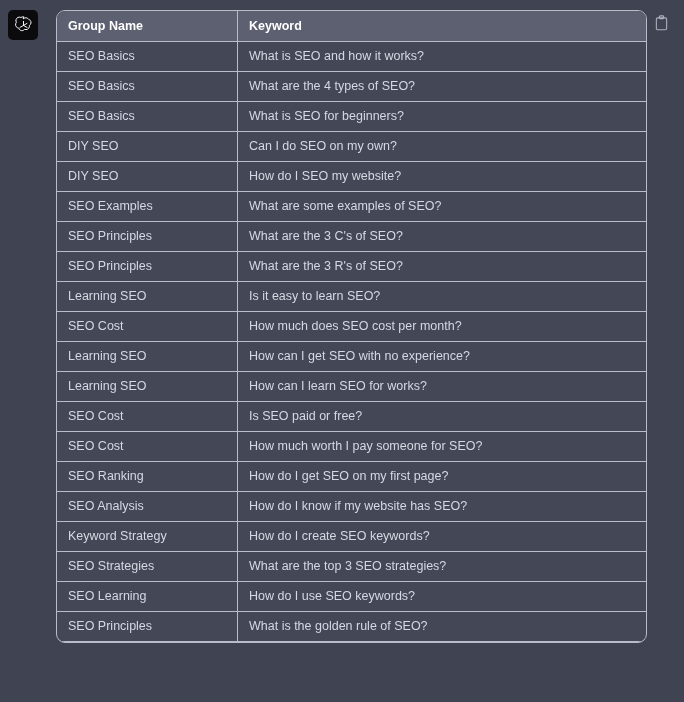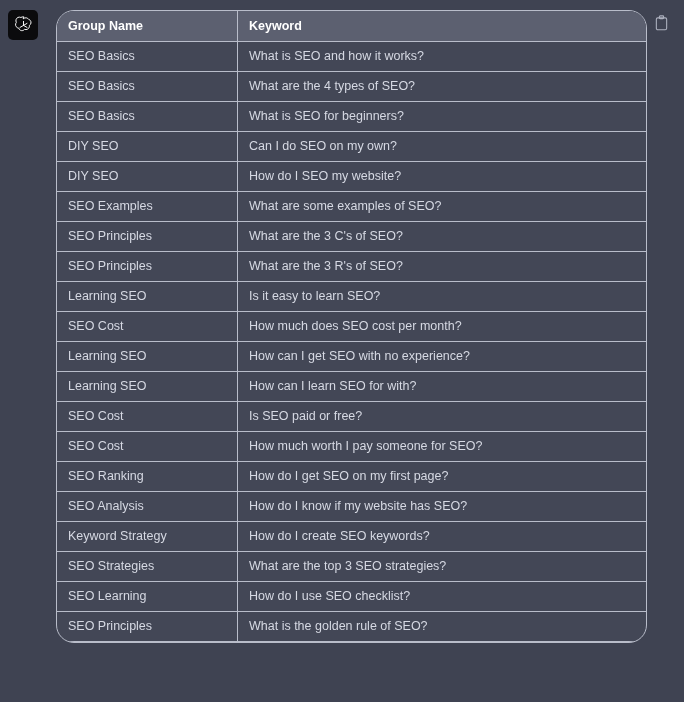--- a/index.html
+++ b/index.html
@@ -40,21 +40,21 @@
 
   #result-table {
     width: 589px;
     border-collapse: separate;
     border-spacing: 0;
     table-layout: fixed;
     font-size: 12.5px;
     color: #d7dae4;
     background: #434756;
     border: 1px solid #b9bdca;
-    border-radius: 18px;
+    border-radius: 9px;
     overflow: hidden;
   }
 
   #result-table colgroup .col-group { width: 181px; }
   #result-table colgroup .col-keyword { width: 408px; }
 
   #result-table thead th {
     background: #5c6070;
     color: #ffffff;
     font-weight: bold;
@@ -170,21 +170,21 @@
         <tr>
           <td class="cell-group">SEO Cost</td>
           <td class="cell-keyword">How much does SEO cost per month?</td>
         </tr>
         <tr>
           <td class="cell-group">Learning SEO</td>
           <td class="cell-keyword">How can I get SEO with no experience?</td>
         </tr>
         <tr>
           <td class="cell-group">Learning SEO</td>
-          <td class="cell-keyword">How can I learn SEO for with?</td>
+          <td class="cell-keyword">How can I learn SEO for works?</td>
         </tr>
         <tr>
           <td class="cell-group">SEO Cost</td>
           <td class="cell-keyword">Is SEO paid or free?</td>
         </tr>
         <tr>
           <td class="cell-group">SEO Cost</td>
           <td class="cell-keyword">How much worth I pay someone for SEO?</td>
         </tr>
         <tr>
@@ -198,21 +198,21 @@
         <tr>
           <td class="cell-group">Keyword Strategy</td>
           <td class="cell-keyword">How do I create SEO keywords?</td>
         </tr>
         <tr>
           <td class="cell-group">SEO Strategies</td>
           <td class="cell-keyword">What are the top 3 SEO strategies?</td>
         </tr>
         <tr>
           <td class="cell-group">SEO Learning</td>
-          <td class="cell-keyword">How do I use SEO checklist?</td>
+          <td class="cell-keyword">How do I use SEO keywords?</td>
         </tr>
         <tr>
           <td class="cell-group">SEO Principles</td>
           <td class="cell-keyword">What is the golden rule of SEO?</td>
         </tr>
       </tbody>
   </table>
 </div>
 
 </body></html>

